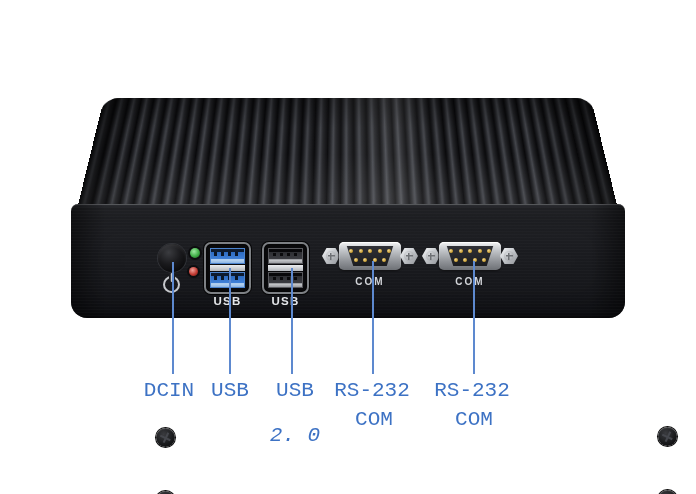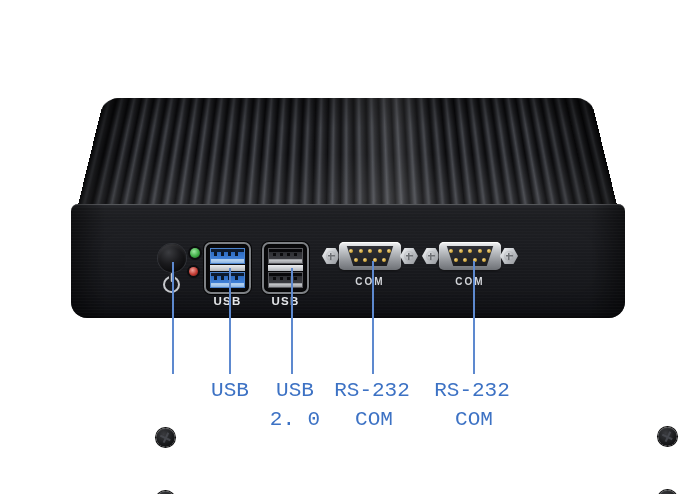--- a/index.html
+++ b/index.html
@@ -119,21 +119,21 @@
   .line-1{left:172px;top:262px;height:112px;}
   .line-2{left:229px;top:268px;height:106px;}
   .line-3{left:291px;top:268px;height:106px;}
   .line-4{left:372px;top:261px;height:113px;}
   .line-5{left:473px;top:261px;height:113px;}
   .callout-text{position:absolute;width:140px;text-align:center;
       font-family:"Liberation Mono",monospace;font-size:21px;line-height:24px;
       color:var(--text-color);white-space:pre;}
   .t1-1{left:99px;top:379px;}
   .t1-2{left:160px;top:379px;} .t2-2{left:161px;top:408px;}
-  .t1-3{left:225px;top:379px;} .t2-3{left:225px;top:408px;}
+  .t1-3{left:225px;top:379px;} .t2-3{left:225px;top:424px;font-style:italic;}
   .t1-4{left:302px;top:379px;} .t2-4{left:304px;top:408px;}
   .t1-5{left:402px;top:379px;} .t2-5{left:404px;top:408px;}
 </style>
 </head>
 <body>
 
 <div class="scene">
 
   <div class="heatsink">
     <div class="fins"></div>
@@ -202,20 +202,21 @@
     <div class="standoff right"></div>
   </div>
   <div class="com-label c2">COM</div>
 
   <div class="callout-line line-1"></div>
   <div class="callout-line line-2"></div>
   <div class="callout-line line-3"></div>
   <div class="callout-line line-4"></div>
   <div class="callout-line line-5"></div>
 
+  <div class="callout-text t1-1">DCIN</div>
   <div class="callout-text t1-2">USB</div>
   <div class="callout-text t1-3">USB</div>
   <div class="callout-text t2-3">2. 0</div>
   <div class="callout-text t1-4">RS-232</div>
   <div class="callout-text t2-4">COM</div>
   <div class="callout-text t1-5">RS-232</div>
   <div class="callout-text t2-5">COM</div>
 
 </div>
 

